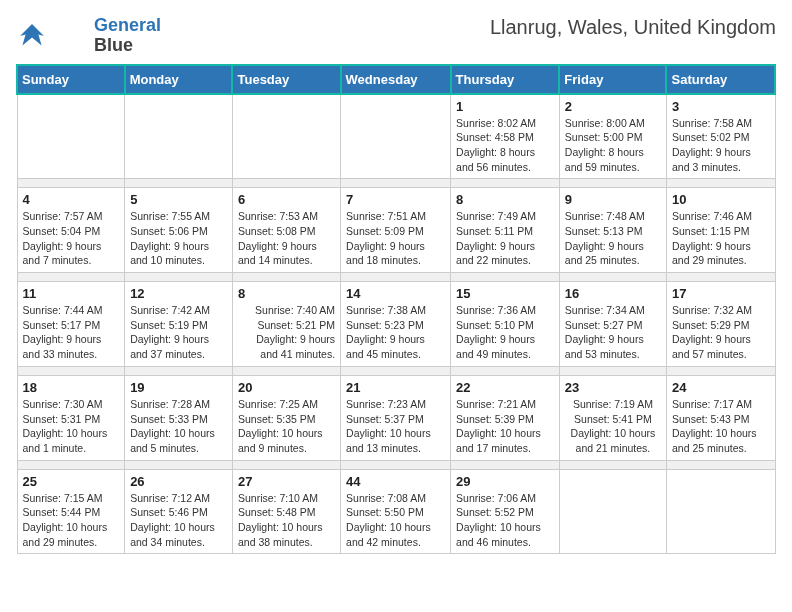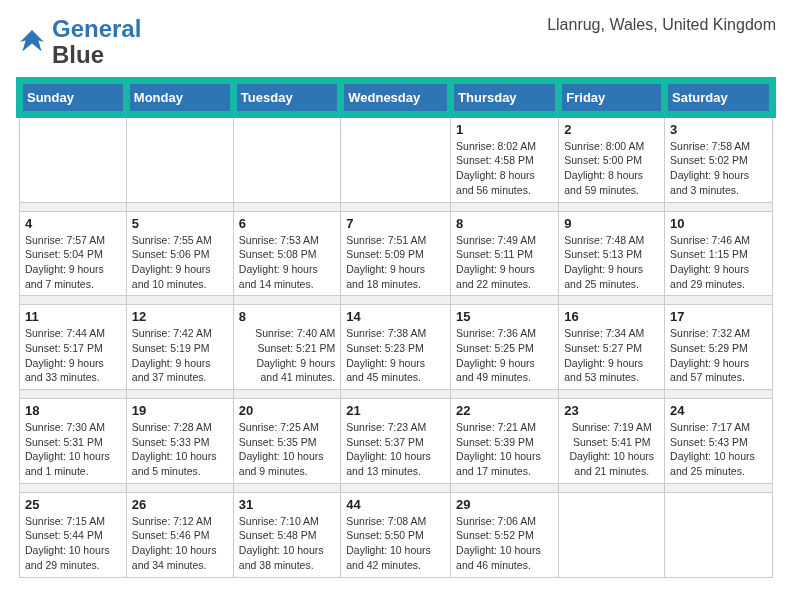--- a/index.html
+++ b/index.html
@@ -15,58 +15,59 @@
       align-items: flex-start;
       justify-content: space-between;
       margin-bottom: 8px;
     }
     .logo {
       display: flex;
       align-items: center;
       gap: 4px;
     }
     .logo-text {
-      font-size: 24px;
+      font-size: 18px;
       font-weight: bold;
       color: #333;
       line-height: 1.1;
+      margin-left: 42px;
     }
     .logo-text span {
       color: #2e75b6;
     }
     .logo-bird {
       width: 32px;
       height: 32px;
     }
     .title-block {
       text-align: right;
     }
     .month-title {
       font-size: 36px;
       font-weight: bold;
       color: #222;
       line-height: 1.1;
     }
     .location {
-      font-size: 16px;
+      font-size: 20px;
       color: #444;
     }
     .calendar {
       width: 100%;
       border-collapse: collapse;
       font-size: 11px;
     }
     .calendar th {
       background: #2e75b6;
       color: #fff;
       padding: 6px 4px;
       text-align: left;
       font-size: 13px;
       font-weight: bold;
-      border: 7px solid #14b8a6;
+      border: 2px solid #14b8a6;
     }
     .calendar td {
       border: 1px solid #ccc;
       vertical-align: top;
       padding: 4px 5px;
       width: 113px;
       min-height: 80px;
       background: #fff;
     }
     .day-num {
@@ -238,21 +239,21 @@
         <td>
           <div class="day-num">14</div>
           <div class="day-info" style="white-space: pre-line;">Sunrise: 7:38 AM
 Sunset: 5:23 PM
 Daylight: 9 hours
 and 45 minutes.</div>
         </td>
         <td>
           <div class="day-num">15</div>
           <div class="day-info" style="white-space: pre-line;">Sunrise: 7:36 AM
-Sunset: 5:25 PM
+Sunset: 5:10 PM
 Daylight: 9 hours
 and 49 minutes.</div>
         </td>
         <td>
           <div class="day-num">16</div>
           <div class="day-info" style="white-space: pre-line;">Sunrise: 7:34 AM
 Sunset: 5:27 PM
 Daylight: 9 hours
 and 53 minutes.</div>
         </td>
@@ -342,21 +343,21 @@
 and 29 minutes.</div>
         </td>
         <td>
           <div class="day-num">26</div>
           <div class="day-info" style="white-space: pre-line;">Sunrise: 7:12 AM
 Sunset: 5:46 PM
 Daylight: 10 hours
 and 34 minutes.</div>
         </td>
         <td>
-          <div class="day-num">31</div>
+          <div class="day-num">27</div>
           <div class="day-info" style="white-space: pre-line;">Sunrise: 7:10 AM
 Sunset: 5:48 PM
 Daylight: 10 hours
 and 38 minutes.</div>
         </td>
         <td>
           <div class="day-num">44</div>
           <div class="day-info" style="white-space: pre-line;">Sunrise: 7:08 AM
 Sunset: 5:50 PM
 Daylight: 10 hours

